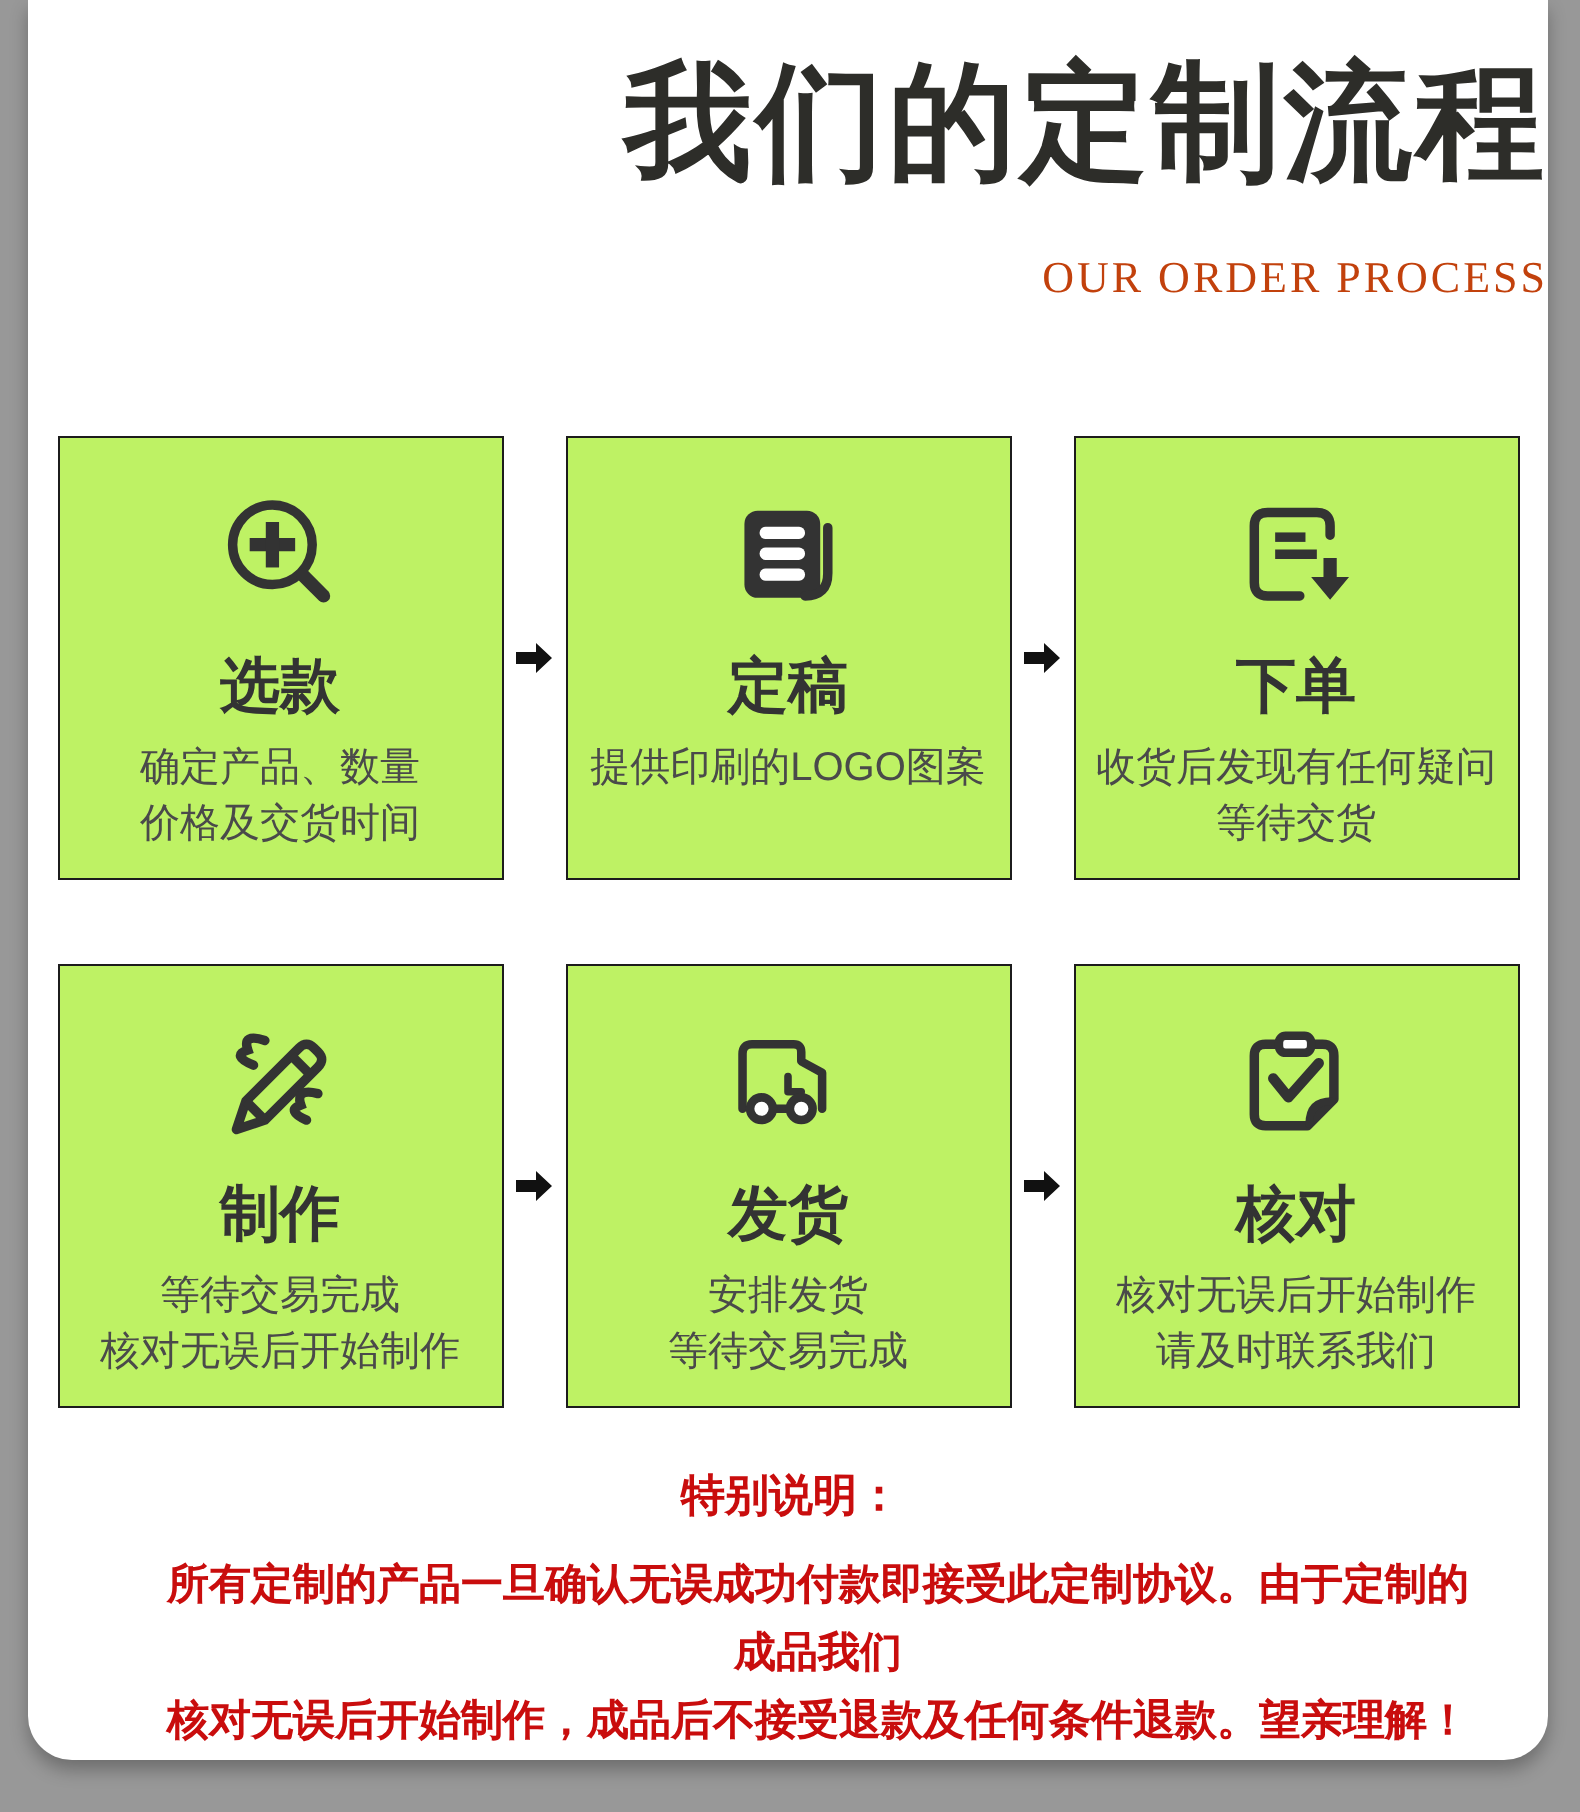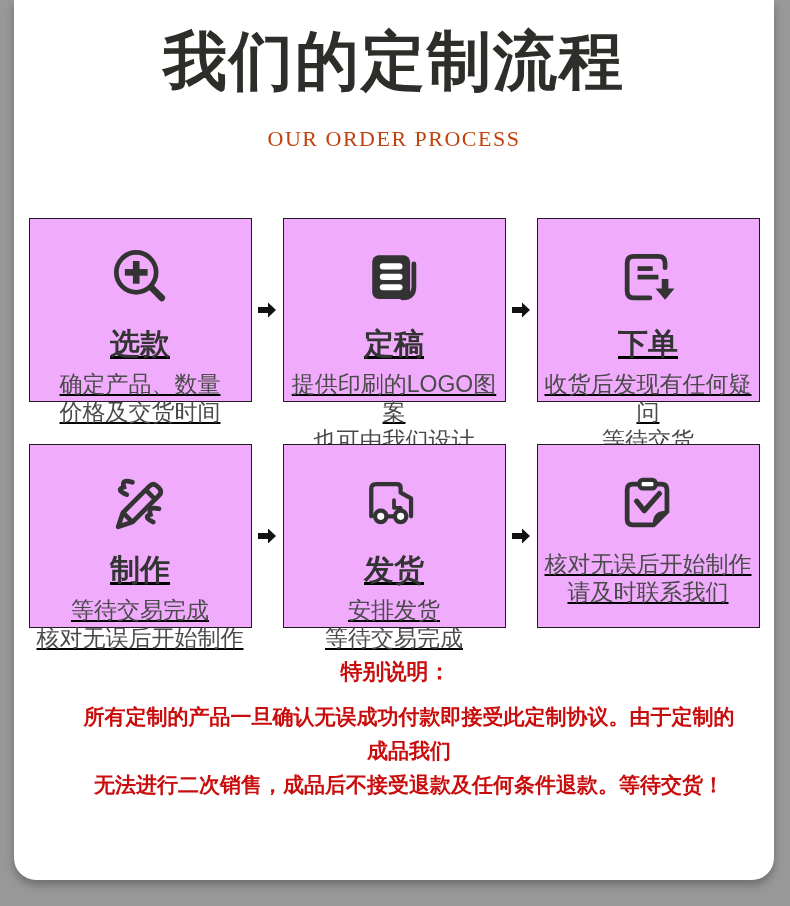--- a/index.html
+++ b/index.html
@@ -12,21 +12,21 @@
   .page-card {
     width: 760px;
     height: 880px;
     margin-left: 14px;
     background: #ffffff;
     border-radius: 0 0 22px 22px;
     box-shadow: 0 5px 9px rgba(0,0,0,0.28);
     overflow: hidden;
   }
   
-  .header { text-align: center; padding-top: 26px; }
+  .header { text-align: right; padding-top: 26px; }
   .page-title {
     font-size: 64px;
     font-weight: 900;
     letter-spacing: 2px;
     color: #2d2d29;
     line-height: 1.1;
   }
   .page-subtitle {
     margin-top: 30px;
     font-family: "Liberation Serif", serif;
@@ -37,43 +37,42 @@
   
   .process-grid { margin-top: 66px; }
   .process-row {
     display: flex;
     justify-content: center;
     align-items: stretch;
   }
   .process-row + .process-row { margin-top: 42px; }
   .step-box {
     width: 223px;
-    height: 184px;
+    height: 222px;
     border: 1.5px solid #1c1c1c;
-    background: #f0abfc;
+    background: #bef264;
     text-align: center;
-    text-decoration: underline;
   }
   .arrow-cell {
     width: 31px;
     display: flex;
     align-items: center;
     justify-content: center;
   }
   .step-icon { margin-top: 24px; height: 74px; }
   .step-title {
     margin-top: 8px;
     font-size: 30px;
     font-weight: bold;
     color: #333333;
     line-height: 1.25;
   }
   .step-desc {
     margin-top: 7px;
-    font-size: 23px;
+    font-size: 20px;
     color: #4a4a4a;
     line-height: 28px;
   }
   
   .notice {
     margin-top: 31px;
     padding: 0 30px 0 33px;
     color: #c90d0d;
     font-weight: bold;
     text-align: center;
@@ -123,21 +122,20 @@
             <rect x="15" y="13" width="40" height="46" rx="7" fill="#333"></rect>
             <path d="M59 22 V46 Q59 58 47 58" fill="none" stroke="#333" stroke-width="5" stroke-linecap="round"></path>
             <rect x="23" y="21.5" width="24" height="6.5" rx="3.2" fill="#fff"></rect>
             <rect x="23" y="32.5" width="24" height="6.5" rx="3.2" fill="#fff"></rect>
             <rect x="23" y="43.5" width="24" height="6.5" rx="3.2" fill="#fff"></rect>
           </svg>
         </div>
         <div class="step-title">定稿</div>
         <div class="step-desc">
           <div>提供印刷的LOGO图案</div>
-          <div>也可由我们设计</div>
         </div>
       </div>
 
       <div class="arrow-cell">
         <svg width="18" height="18" viewBox="0 0 18 18">
             <path d="M0 6 H10 V1.5 L18 9 L10 16.5 V12 H0 Z" fill="#111"></path>
           </svg>
       </div>
 
       <div class="step-box">
@@ -208,30 +206,31 @@
 
       <div class="step-box">
         <div class="step-icon">
           <svg width="72" height="72" viewBox="0 0 76 76">
             <path d="M30 16 H22 Q16 16 16 22 V53 Q16 59 22 59 H44 L58 45 V22 Q58 16 52 16 H45" fill="none" stroke="#333" stroke-width="5" stroke-linejoin="round" stroke-linecap="round"></path>
             <path d="M45 58 Q45 46 57 46" fill="none" stroke="#333" stroke-width="4" stroke-linecap="round"></path>
             <rect x="29" y="11.5" width="17" height="9" rx="3.5" fill="#fff" stroke="#333" stroke-width="4.5"></rect>
             <polyline points="26,34 34,44 50,26" fill="none" stroke="#333" stroke-width="5.5" stroke-linecap="round" stroke-linejoin="round"></polyline>
           </svg>
         </div>
+        <div class="step-title">核对</div>
         <div class="step-desc">
           <div>核对无误后开始制作</div>
           <div>请及时联系我们</div>
         </div>
       </div>
 
     </div>
   </div>
 
   <div class="notice">
     <div class="notice-heading">特别说明：</div>
     <div class="notice-body">
       <div>所有定制的产品一旦确认无误成功付款即接受此定制协议。由于定制的成品我们</div>
-      <div>无法进行二次销售，成品后不接受退款及任何条件退款。等待交货！</div>
+      <div>核对无误后开始制作，成品后不接受退款及任何条件退款。望亲理解！</div>
     </div>
   </div>
 
 </div>
 
 </body></html>

